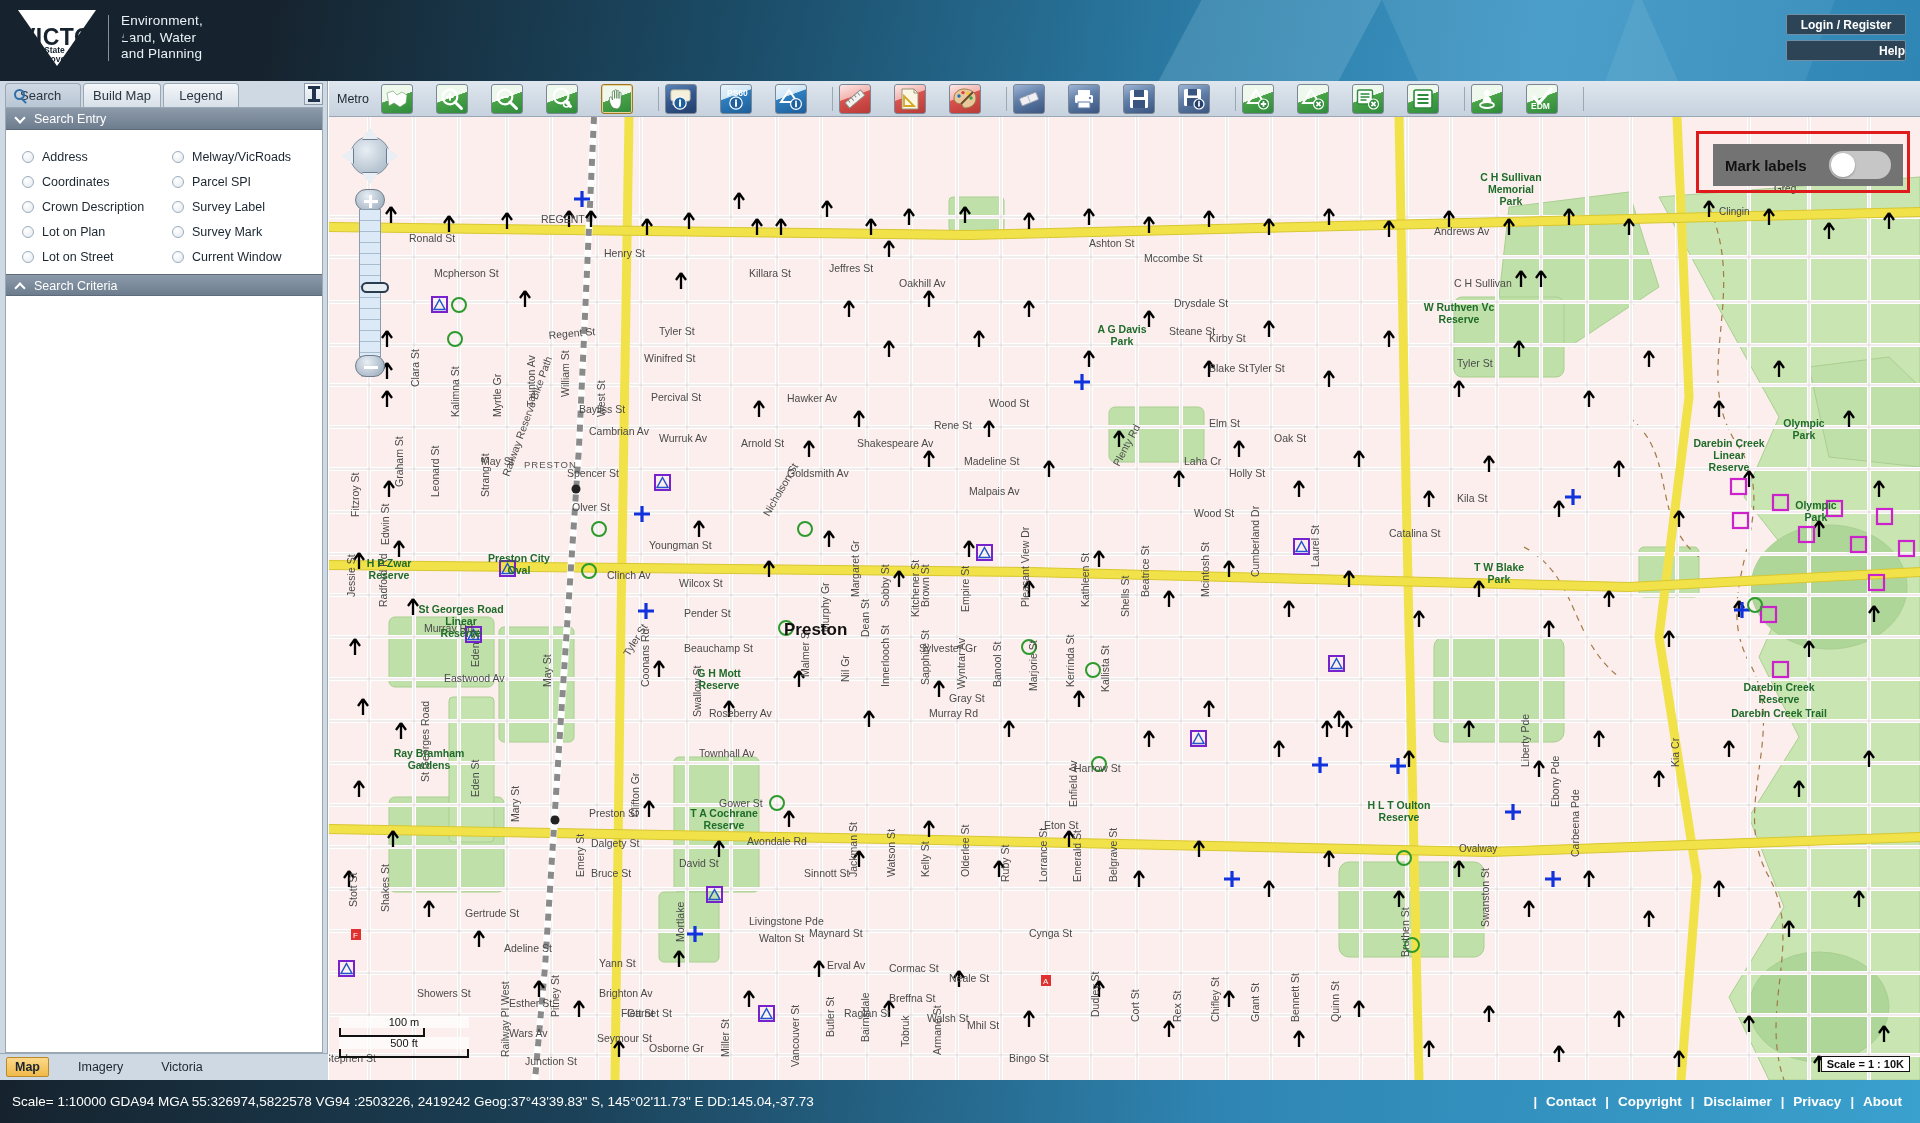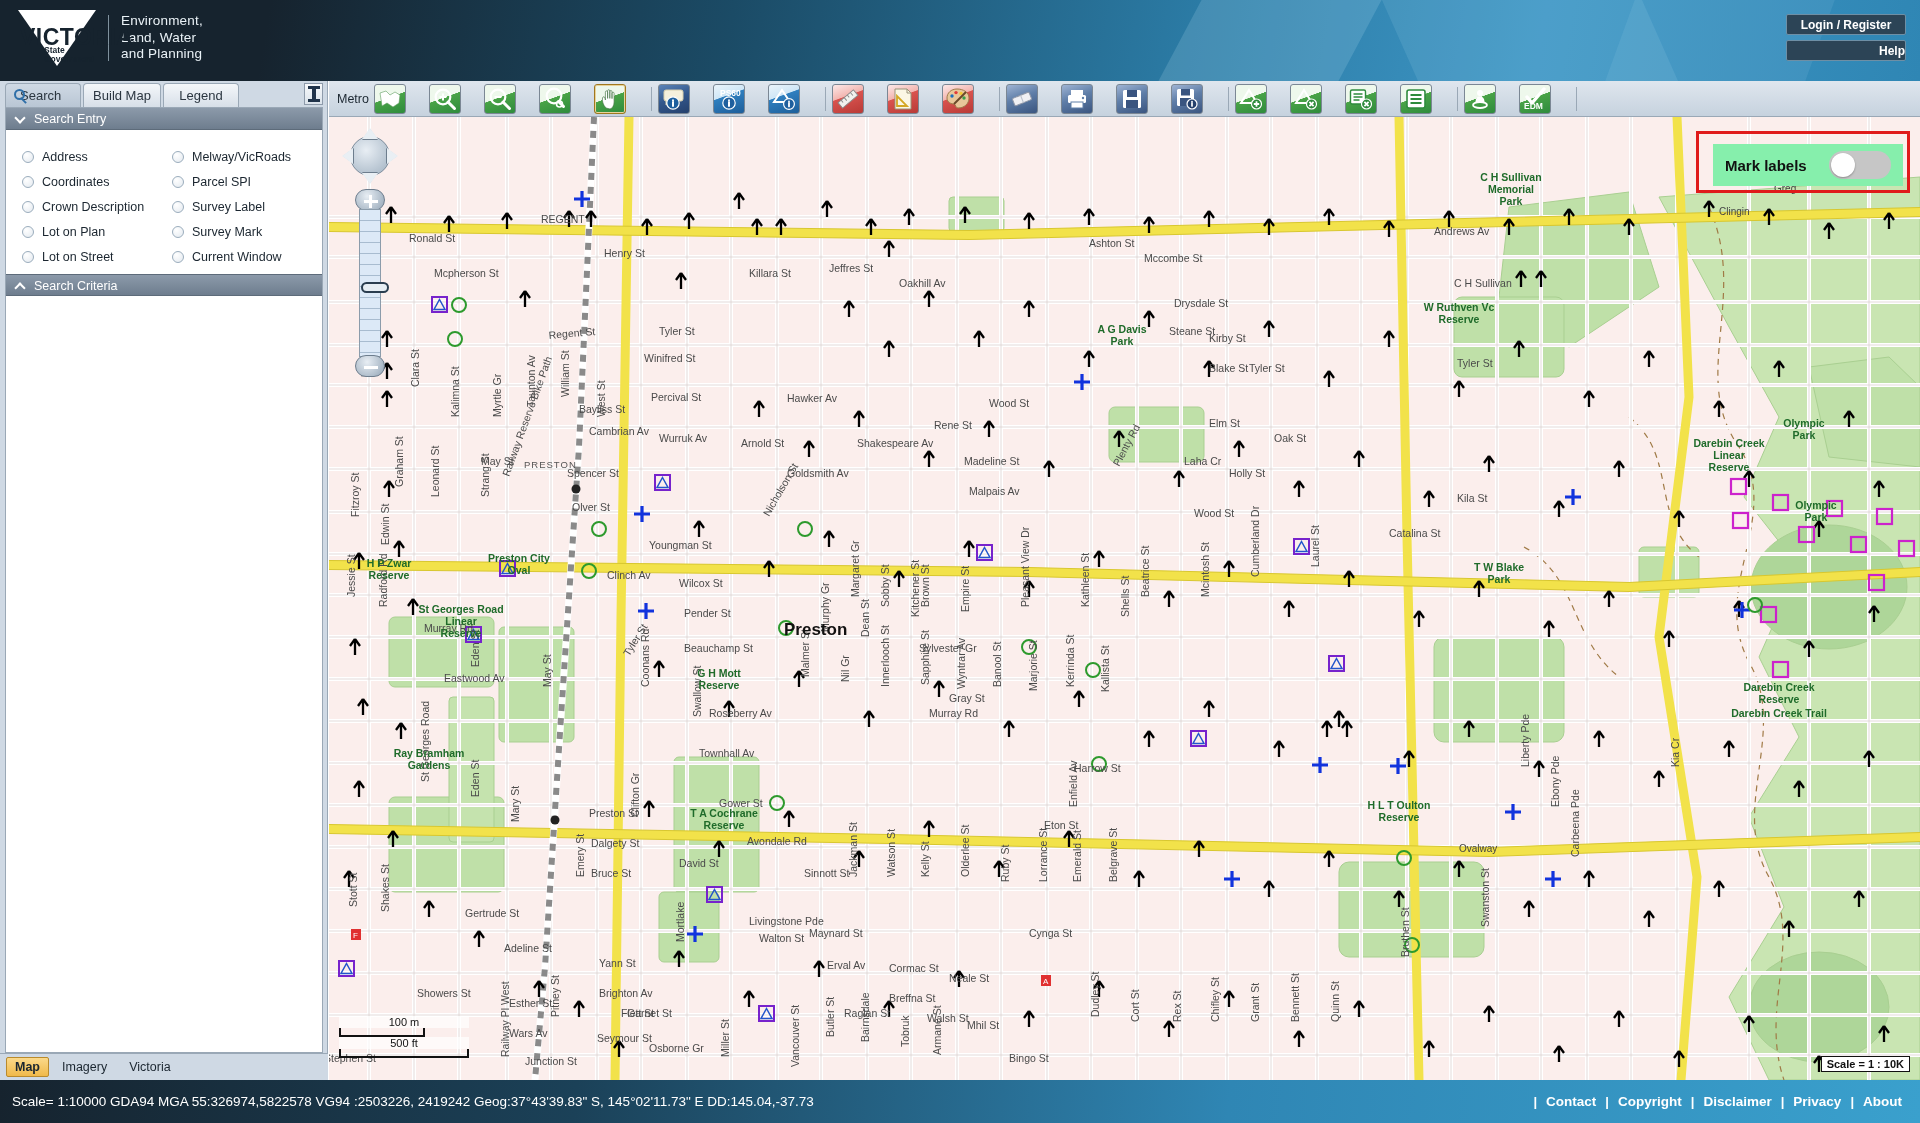--- a/index.html
+++ b/index.html
@@ -100,36 +100,36 @@
     border:1px solid #9badbd; background:radial-gradient(circle at 35% 30%, #ffffff, #e3e9ef);
     flex:0 0 auto;
   }
   .radio-row span { font-size:12.5px; color:#1b2630; }
   #criteria-head { border-top:1px solid #5d6b7a; }
 
   
   #layer-tabs {
     position:absolute; left:0; bottom:0; width:328px; height:27px;
     background:#cfd9e4; border-top:1px solid #9aa8b6;
-    display:flex; align-items:center; padding-left:6px; gap:4px;
+    display:flex; align-items:center; padding-left:6px; gap:20px;
   }
   .layer-tab { font-size:12.5px; color:#1b2630; padding:3px 9px; cursor:pointer; }
   .layer-tab.active {
     background:linear-gradient(#fbd98a,#f0b94a); border:1px solid #b98a2c;
     font-weight:bold; border-radius:2px; padding:2px 8px;
   }
 
   
   #toolbar {
     position:absolute; left:329px; top:81px; width:1591px; height:36px;
     background:linear-gradient(#dfe6ee,#c6d2de);
     border-bottom:1px solid #9aa8b6;
     display:flex; align-items:center; padding-left:8px;
   }
-  #metro-label { font-size:12.5px; color:#1b2630; margin-right:5px; }
+  #metro-label { font-size:12.5px; color:#1b2630; margin-right:12px; }
   .tool {
     width:32px; height:30px; margin-right:23px; border:1px solid #7b8794;
     border-radius:3px; position:relative; cursor:pointer; overflow:hidden;
     display:flex; align-items:center; justify-content:center;
   }
   .tool.green  { background:linear-gradient(160deg,#eef8ec 0%,#eef8ec 45%,#49a347 46%,#2e8b3c 100%); }
   .tool.blue   { background:linear-gradient(160deg,#eaf4fb 0%,#cfe6f6 38%,#2f7fbf 40%,#1d5e9a 100%); }
   .tool.darkblue { background:linear-gradient(160deg,#5b84b8 0%,#33578c 48%,#24406c 100%); }
   .tool.red    { background:linear-gradient(160deg,#fce9e8 0%,#f3b5b0 40%,#d9534f 42%,#b83a36 100%); }
   .tool.navy   { background:linear-gradient(160deg,#9fb4d4 0%,#5f7ea8 45%,#3a5580 100%); }
@@ -183,21 +183,21 @@
   #scalebar .bar { position:relative; height:9px; border-left:2px solid #111; border-right:2px solid #111; border-bottom:2px solid #111; }
   #scalebar .lbl { text-align:center; font-size:11px; background:rgba(255,255,255,.7); }
 
   
   #mark-toggle-box {
     position:absolute; right:10px; top:14px; width:214px; height:62px;
     border:3px solid #e01b1b; background:transparent;
   }
   #mark-toggle {
     position:absolute; left:14px; top:10px; width:190px; height:42px;
-    background:#86efac; display:flex; align-items:center; padding:0 12px;
+    background:#737373; display:flex; align-items:center; padding:0 12px;
     justify-content:space-between;
   }
   #mark-toggle .lbl { font-size:15px; font-weight:bold; color:#111; }
   .switch {
     width:62px; height:28px; border-radius:14px; background:#c6c6c6; position:relative; cursor:pointer;
   }
   .switch .knob {
     position:absolute; left:2px; top:2px; width:24px; height:24px; border-radius:50%;
     background:#fff; box-shadow:0 1px 2px rgba(0,0,0,.3);
   }

